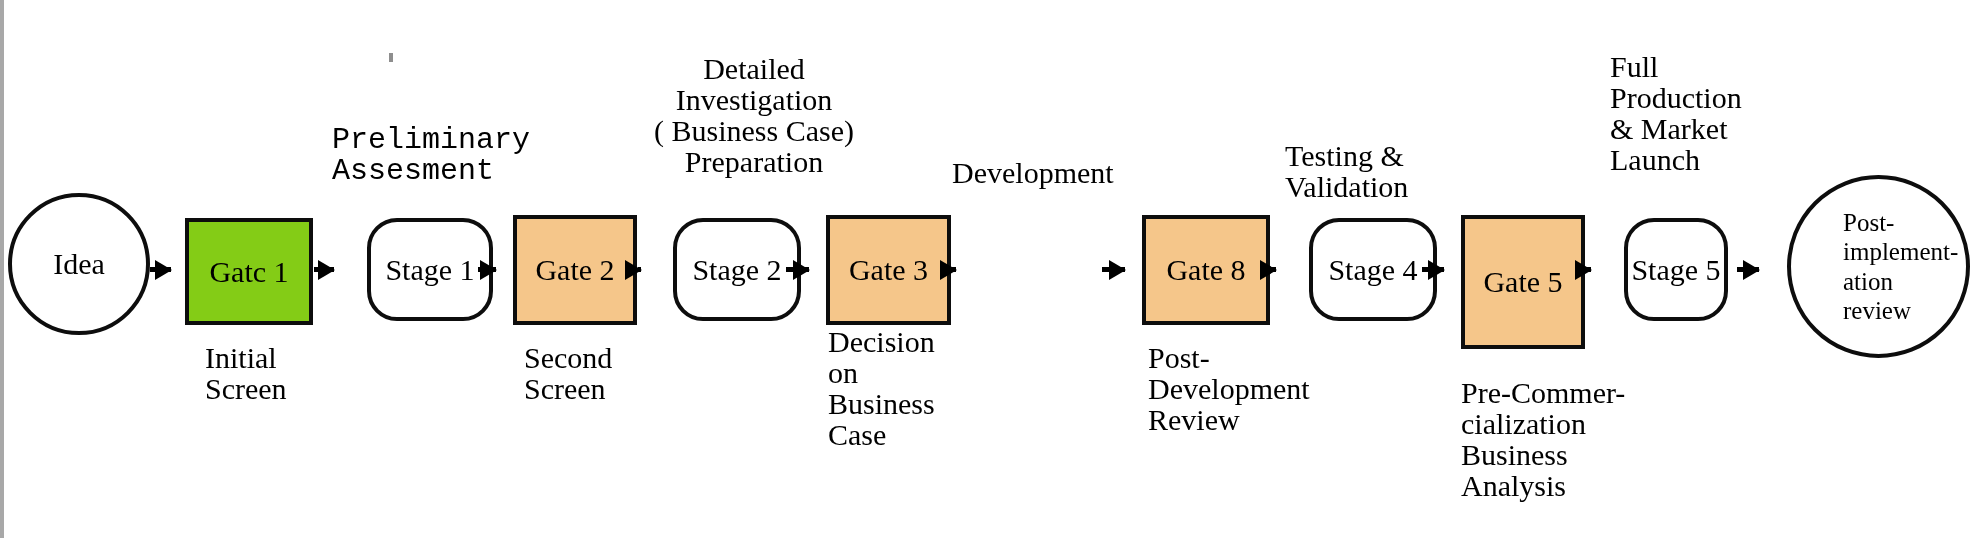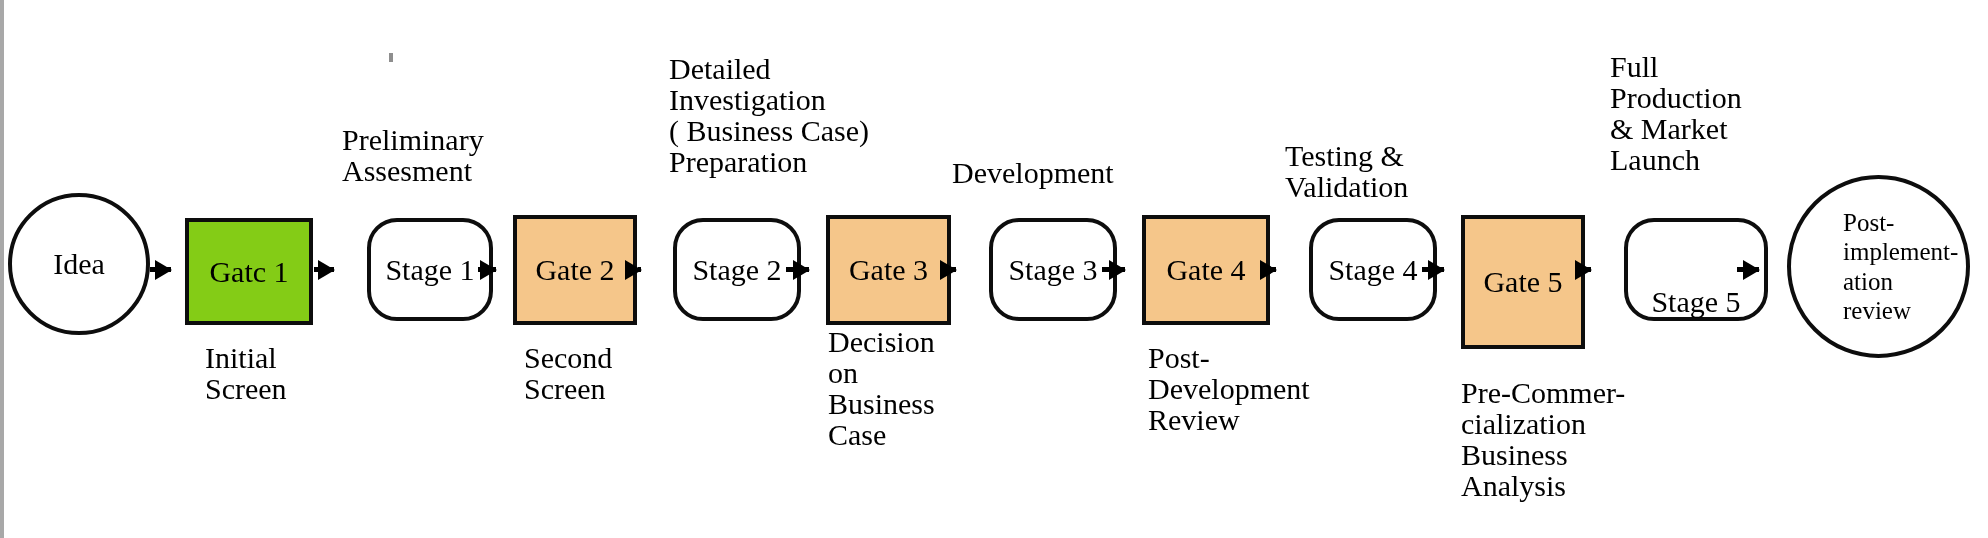--- a/index.html
+++ b/index.html
@@ -128,37 +128,34 @@
   </div>
 
   <div class="node stage" style="left:657px; top:218px; width:128px; height:103px;">
     <span class="node-label">Stage 2</span>
   </div>
 
   <div class="node gate" style="left:826px; top:215px; width:125px; height:110px; background:#f5c68a;">
     <span class="node-label">Gate 3</span>
   </div>
 
-  <div class="node stage" style="left:973px; top:218px; width:128px; height:103px;">
-    <span class="node-label">Stage 3</span>
-  </div>
 
   <div class="node gate" style="left:1142px; top:215px; width:128px; height:110px; background:#f5c68a;">
-    <span class="node-label">Gate 4</span>
+    <span class="node-label">Gate 8</span>
   </div>
 
   <div class="node stage" style="left:1293px; top:218px; width:128px; height:103px;">
     <span class="node-label">Stage 4</span>
   </div>
 
   <div class="node gate" style="left:1461px; top:215px; width:124px; height:134px; background:#f5c68a;">
     <span class="node-label">Gate 5</span>
   </div>
 
-  <div class="node stage" style="left:1608px; top:218px; width:144px; height:103px;align-items:flex-end;">
+  <div class="node stage" style="left:1608px; top:218px; width:104px; height:103px;">
     <span class="node-label">Stage 5</span>
   </div>
 
   <div class="node circle textblock" style="left:1787px; top:175px; width:183px; height:183px;">
     <span class="node-label">Post-
 implement-
 ation
 review</span>
   </div>
 
@@ -167,24 +164,24 @@
   <div class="arrow" style="left:478px; top:267px; width:18px;"></div>
   <div class="arrow" style="left:638px; top:267px; width:3px;"></div>
   <div class="arrow" style="left:786px; top:267px; width:23px;"></div>
   <div class="arrow" style="left:952px; top:267px; width:4px;"></div>
   <div class="arrow" style="left:1102px; top:267px; width:23px;"></div>
   <div class="arrow" style="left:1271px; top:267px; width:5px;"></div>
   <div class="arrow" style="left:1422px; top:267px; width:22px;"></div>
   <div class="arrow" style="left:1586px; top:267px; width:5px;"></div>
   <div class="arrow" style="left:1737px; top:267px; width:22px;"></div>
 
-  <div class="caption" style="left:342px; top:125px;">Preliminary
+  <div class="caption" style="left:332px; top:125px;font-family:Liberation Mono, monospace;">Preliminary
 Assesment</div>
 
-  <div class="caption" style="left:669px; top:54px;">Detailed
+  <div class="caption" style="left:654px; top:54px;text-align:center;">Detailed
 Investigation
 ( Business Case)
 Preparation</div>
 
   <div class="caption" style="left:952px; top:158px;">Development</div>
 
   <div class="caption" style="left:1285px; top:141px;">Testing &amp;
 Validation</div>
 
   <div class="caption" style="left:1610px; top:52px;">Full

